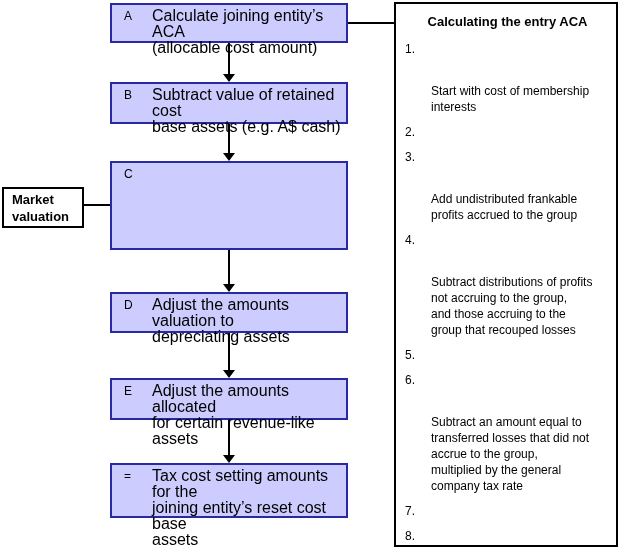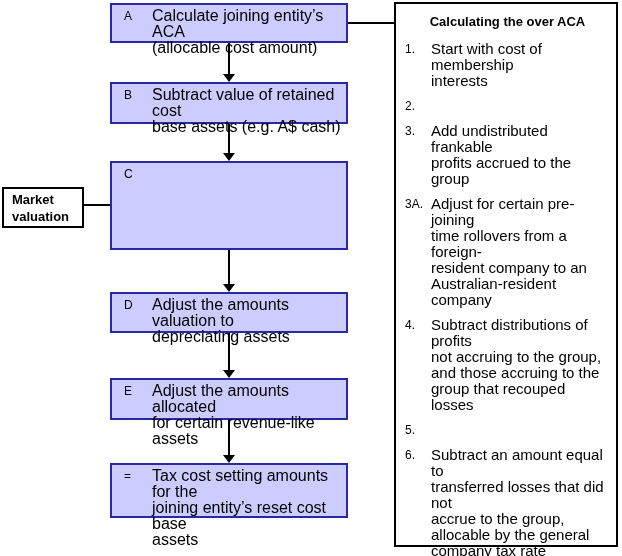--- a/index.html
+++ b/index.html
@@ -95,23 +95,24 @@
     display: flex;
     margin-bottom: 9px;
   }
   .pnum {
     flex: 0 0 26px;
     font-size: 12px;
     line-height: 16px;
   }
   .ptext {
     flex: 1;
-    font-size: 15px;
+    font-size: 12px;
     line-height: 16px;
     white-space: pre-line;
+    margin-top: 42px;
   }
 </style>
 </head>
 <body>
 
 <div class="canvas">
 
   <div class="fbox" style="top:3px;height:40px;">
     <div class="fkey">A</div>
     <div class="ftext">Calculate joining entity’s ACA
@@ -162,58 +163,51 @@
   <div class="vline" style="top:420px;height:36px;"></div>
   <div class="ahead" style="top:455px;"></div>
 
   <div class="hline" style="left:348px;top:22px;width:46px;"></div>
   <div class="hline" style="left:84px;top:204px;width:26px;"></div>
 
   <div class="mvbox">Market
 valuation</div>
 
   <div class="panel">
-    <div class="ptitle">Calculating the over ACA</div>
+    <div class="ptitle">Calculating the entry ACA</div>
 
     <div class="pitem">
       <div class="pnum">1.</div>
       <div class="ptext">Start with cost of membership
 interests</div>
     </div>
     <div class="pitem">
       <div class="pnum">2.</div>
     </div>
     <div class="pitem">
       <div class="pnum">3.</div>
       <div class="ptext">Add undistributed frankable
 profits accrued to the group</div>
-    </div>
-    <div class="pitem">
-      <div class="pnum">3A.</div>
-      <div class="ptext">Adjust for certain pre-joining
-time rollovers from a foreign-
-resident company to an
-Australian-resident company</div>
     </div>
     <div class="pitem">
       <div class="pnum">4.</div>
       <div class="ptext">Subtract distributions of profits
 not accruing to the group,
 and those accruing to the
 group that recouped losses</div>
     </div>
     <div class="pitem">
       <div class="pnum">5.</div>
     </div>
     <div class="pitem">
       <div class="pnum">6.</div>
       <div class="ptext">Subtract an amount equal to
 transferred losses that did not
 accrue to the group,
-allocable by the general
+multiplied by the general
 company tax rate</div>
     </div>
     <div class="pitem">
       <div class="pnum">7.</div>
     </div>
     <div class="pitem">
       <div class="pnum">8.</div>
     </div>
   </div>
 

